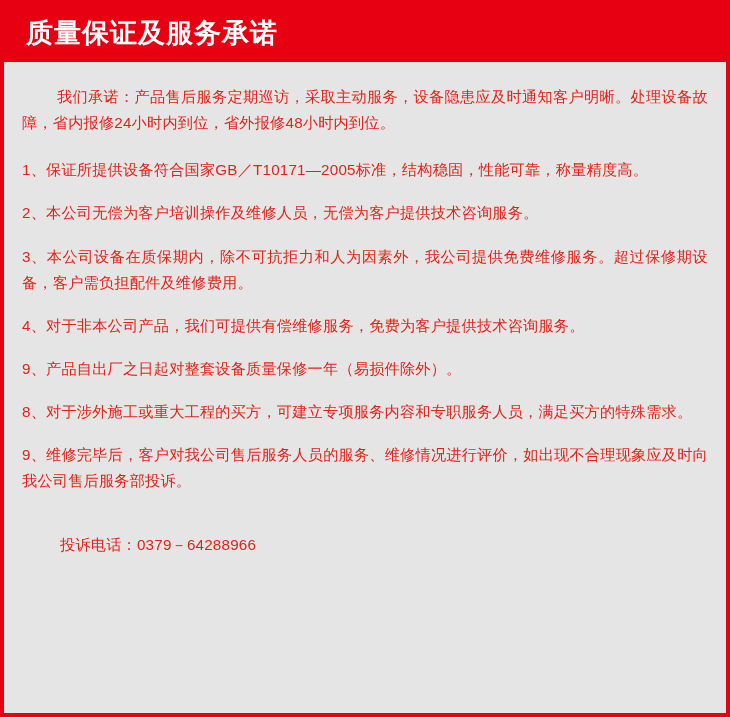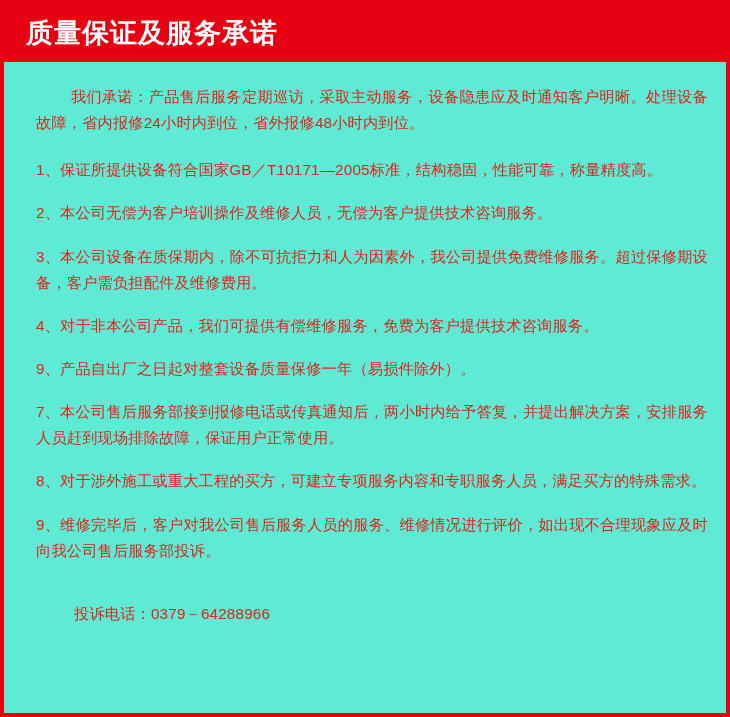--- a/index.html
+++ b/index.html
@@ -12,39 +12,39 @@
     background: #ffffff;
     font-family: "Liberation Sans", "DejaVu Sans", sans-serif;
     overflow: hidden;
   }
   .page {
     position: relative;
     width: 730px;
     height: 717px;
     box-sizing: border-box;
     border: 4px solid #e60012;
-    background: #5eead4;
+    background: #e5e5e5;
   }
   .header-bar {
     height: 58px;
     background: #e60012;
     display: flex;
     align-items: center;
     padding-left: 22px;
     box-sizing: border-box;
   }
   .header-title {
     color: #ffffff;
     font-size: 27px;
     font-weight: bold;
     letter-spacing: 1px;
     line-height: 1;
   }
   .content {
-    padding: 22px 18px 10px 32px;
+    padding: 22px 18px 10px 18px;
     box-sizing: border-box;
   }
   .para {
     color: #e2231a;
     font-size: 15.2px;
     line-height: 1.72;
     margin: 0 0 17px 0;
     letter-spacing: 0.2px;
     text-align: justify;
   }
@@ -75,21 +75,20 @@
 
   <div class="content">
 
     <p class="para intro">我们承诺：产品售后服务定期巡访，采取主动服务，设备隐患应及时通知客户明晰。处理设备故障，省内报修24小时内到位，省外报修48小时内到位。</p>
 
     <p class="para">1、保证所提供设备符合国家GB／T10171—2005标准，结构稳固，性能可靠，称量精度高。</p>
     <p class="para">2、本公司无偿为客户培训操作及维修人员，无偿为客户提供技术咨询服务。</p>
     <p class="para">3、本公司设备在质保期内，除不可抗拒力和人为因素外，我公司提供免费维修服务。超过保修期设备，客户需负担配件及维修费用。</p>
     <p class="para">4、对于非本公司产品，我们可提供有偿维修服务，免费为客户提供技术咨询服务。</p>
     <p class="para">9、产品自出厂之日起对整套设备质量保修一年（易损件除外）。</p>
-    <p class="para">7、本公司售后服务部接到报修电话或传真通知后，两小时内给予答复，并提出解决方案，安排服务人员赶到现场排除故障，保证用户正常使用。</p>
     <p class="para">8、对于涉外施工或重大工程的买方，可建立专项服务内容和专职服务人员，满足买方的特殊需求。</p>
     <p class="para">9、维修完毕后，客户对我公司售后服务人员的服务、维修情况进行评价，如出现不合理现象应及时向我公司售后服务部投诉。</p>
 
     <div class="contact">
       <div class="contact-line">投诉电话：0379－64288966</div>
     </div>
 
   </div>
 </div>
 

